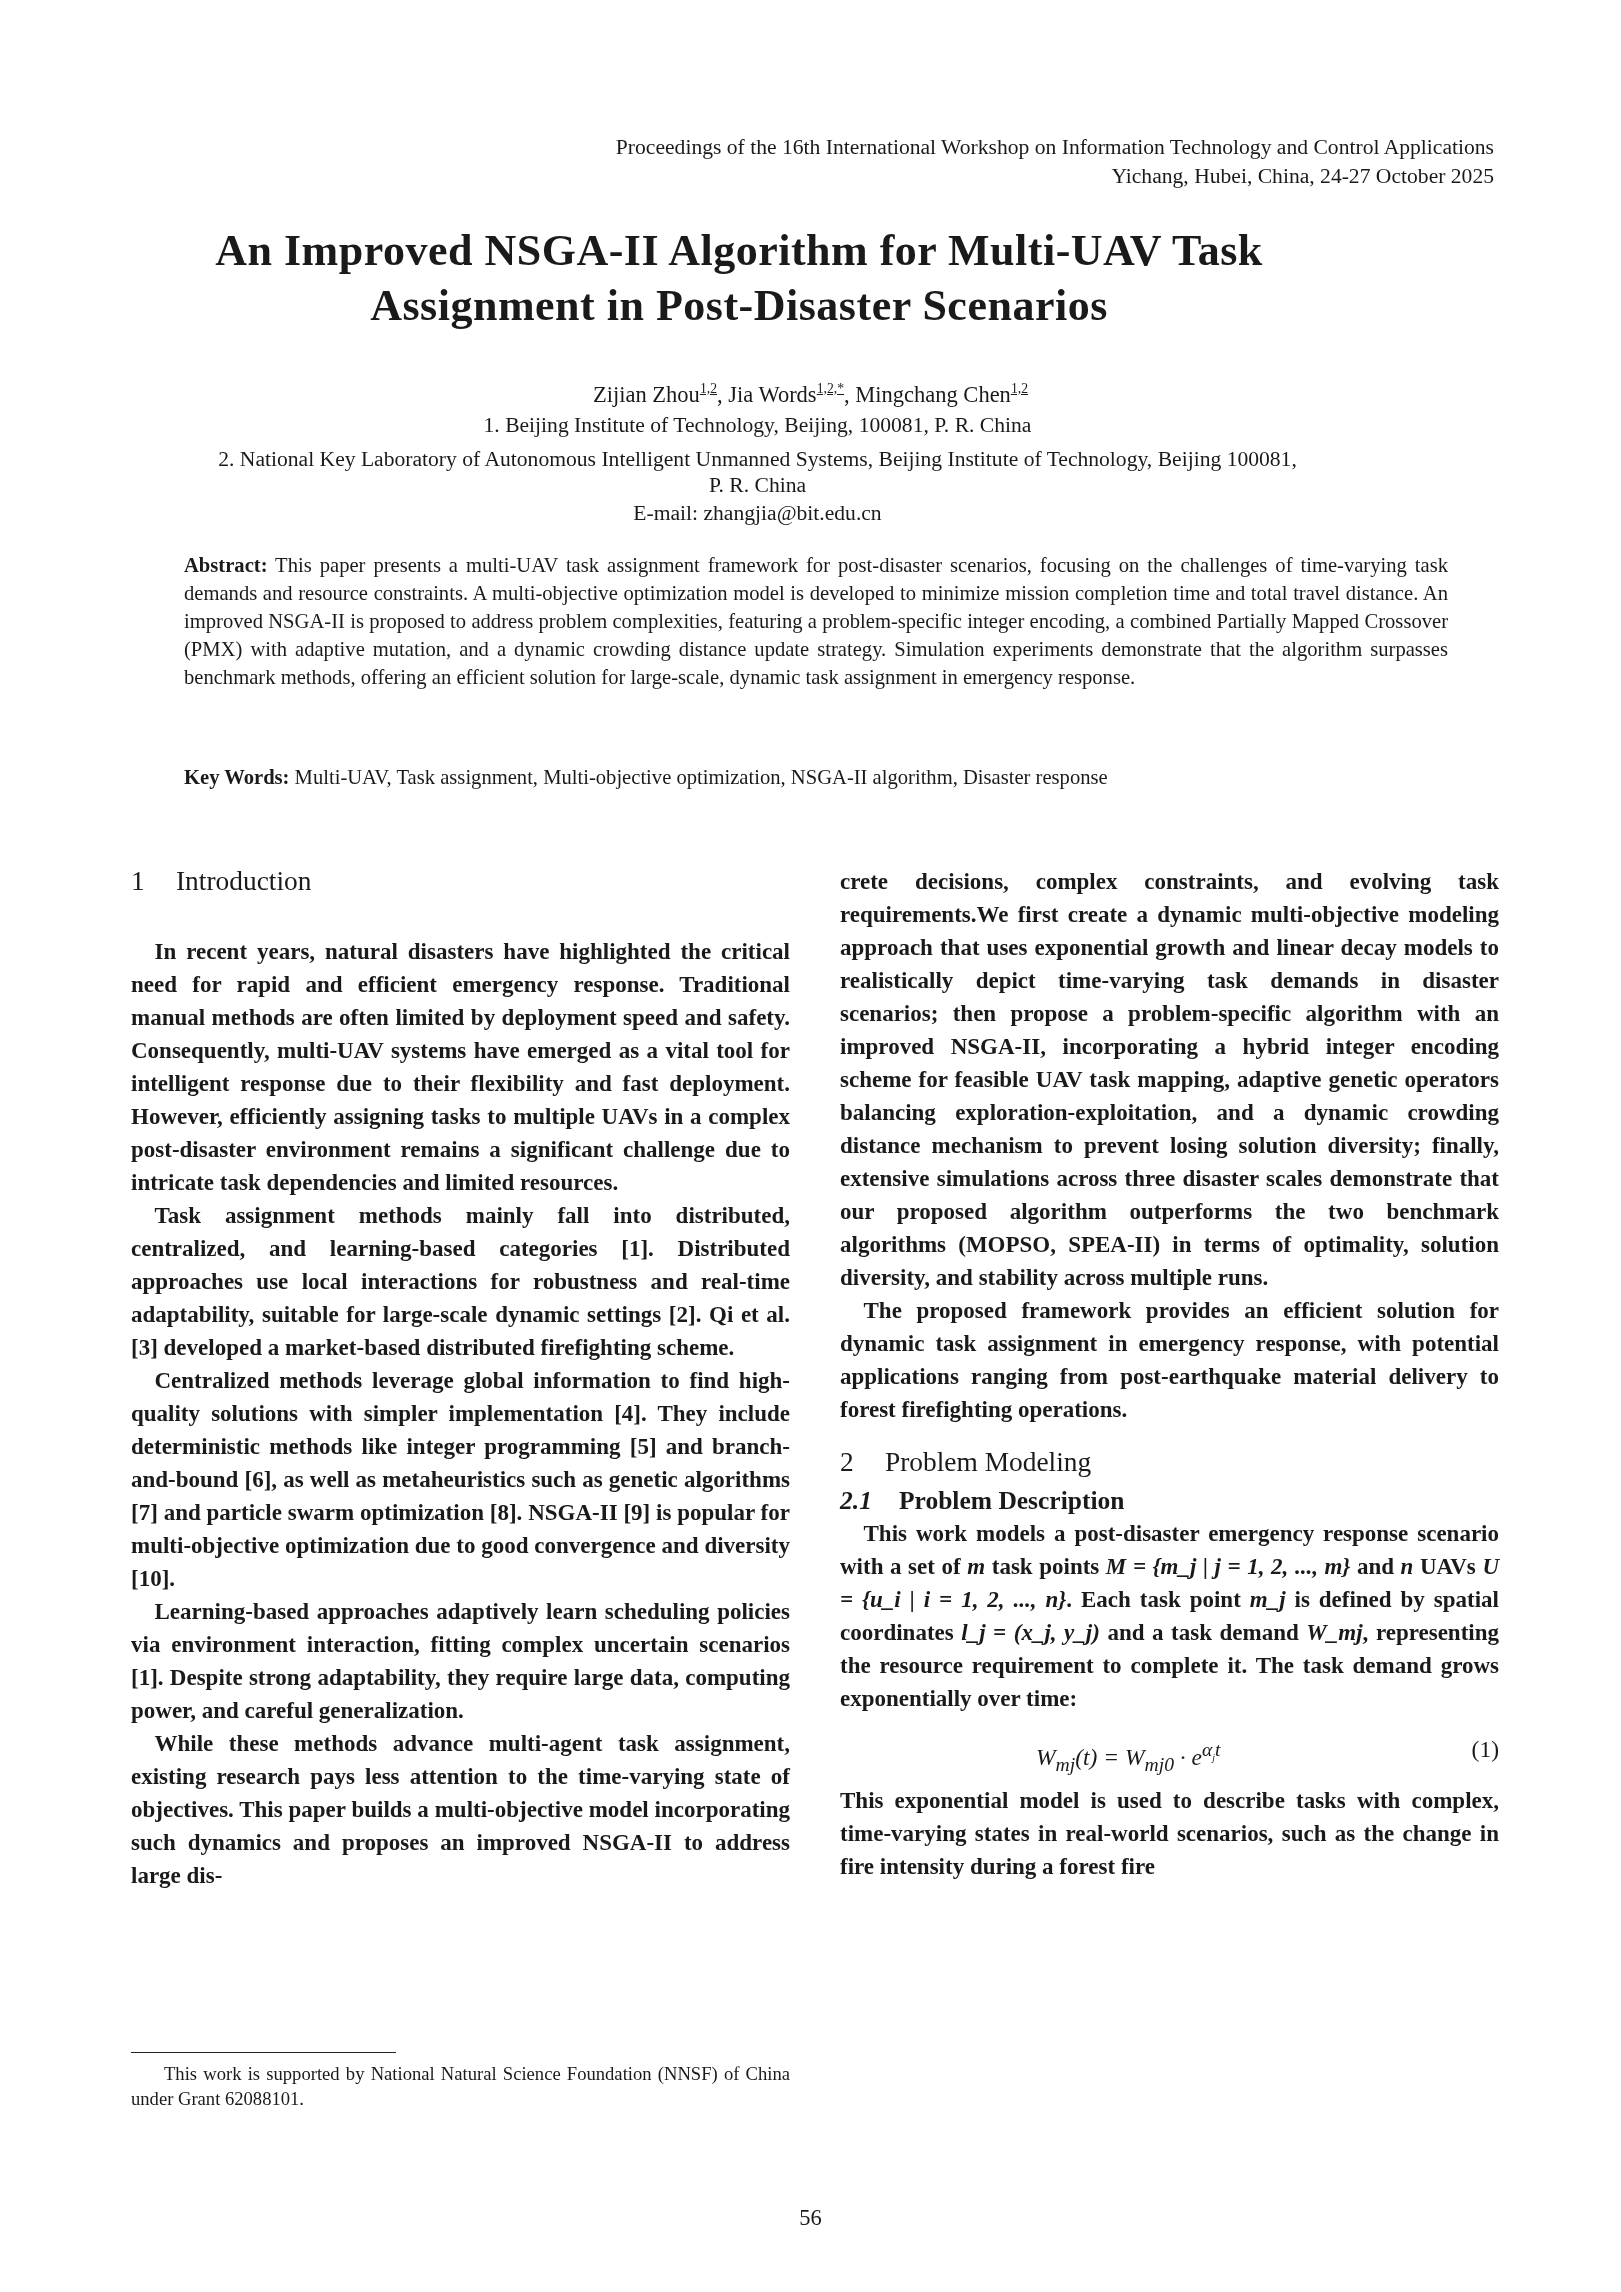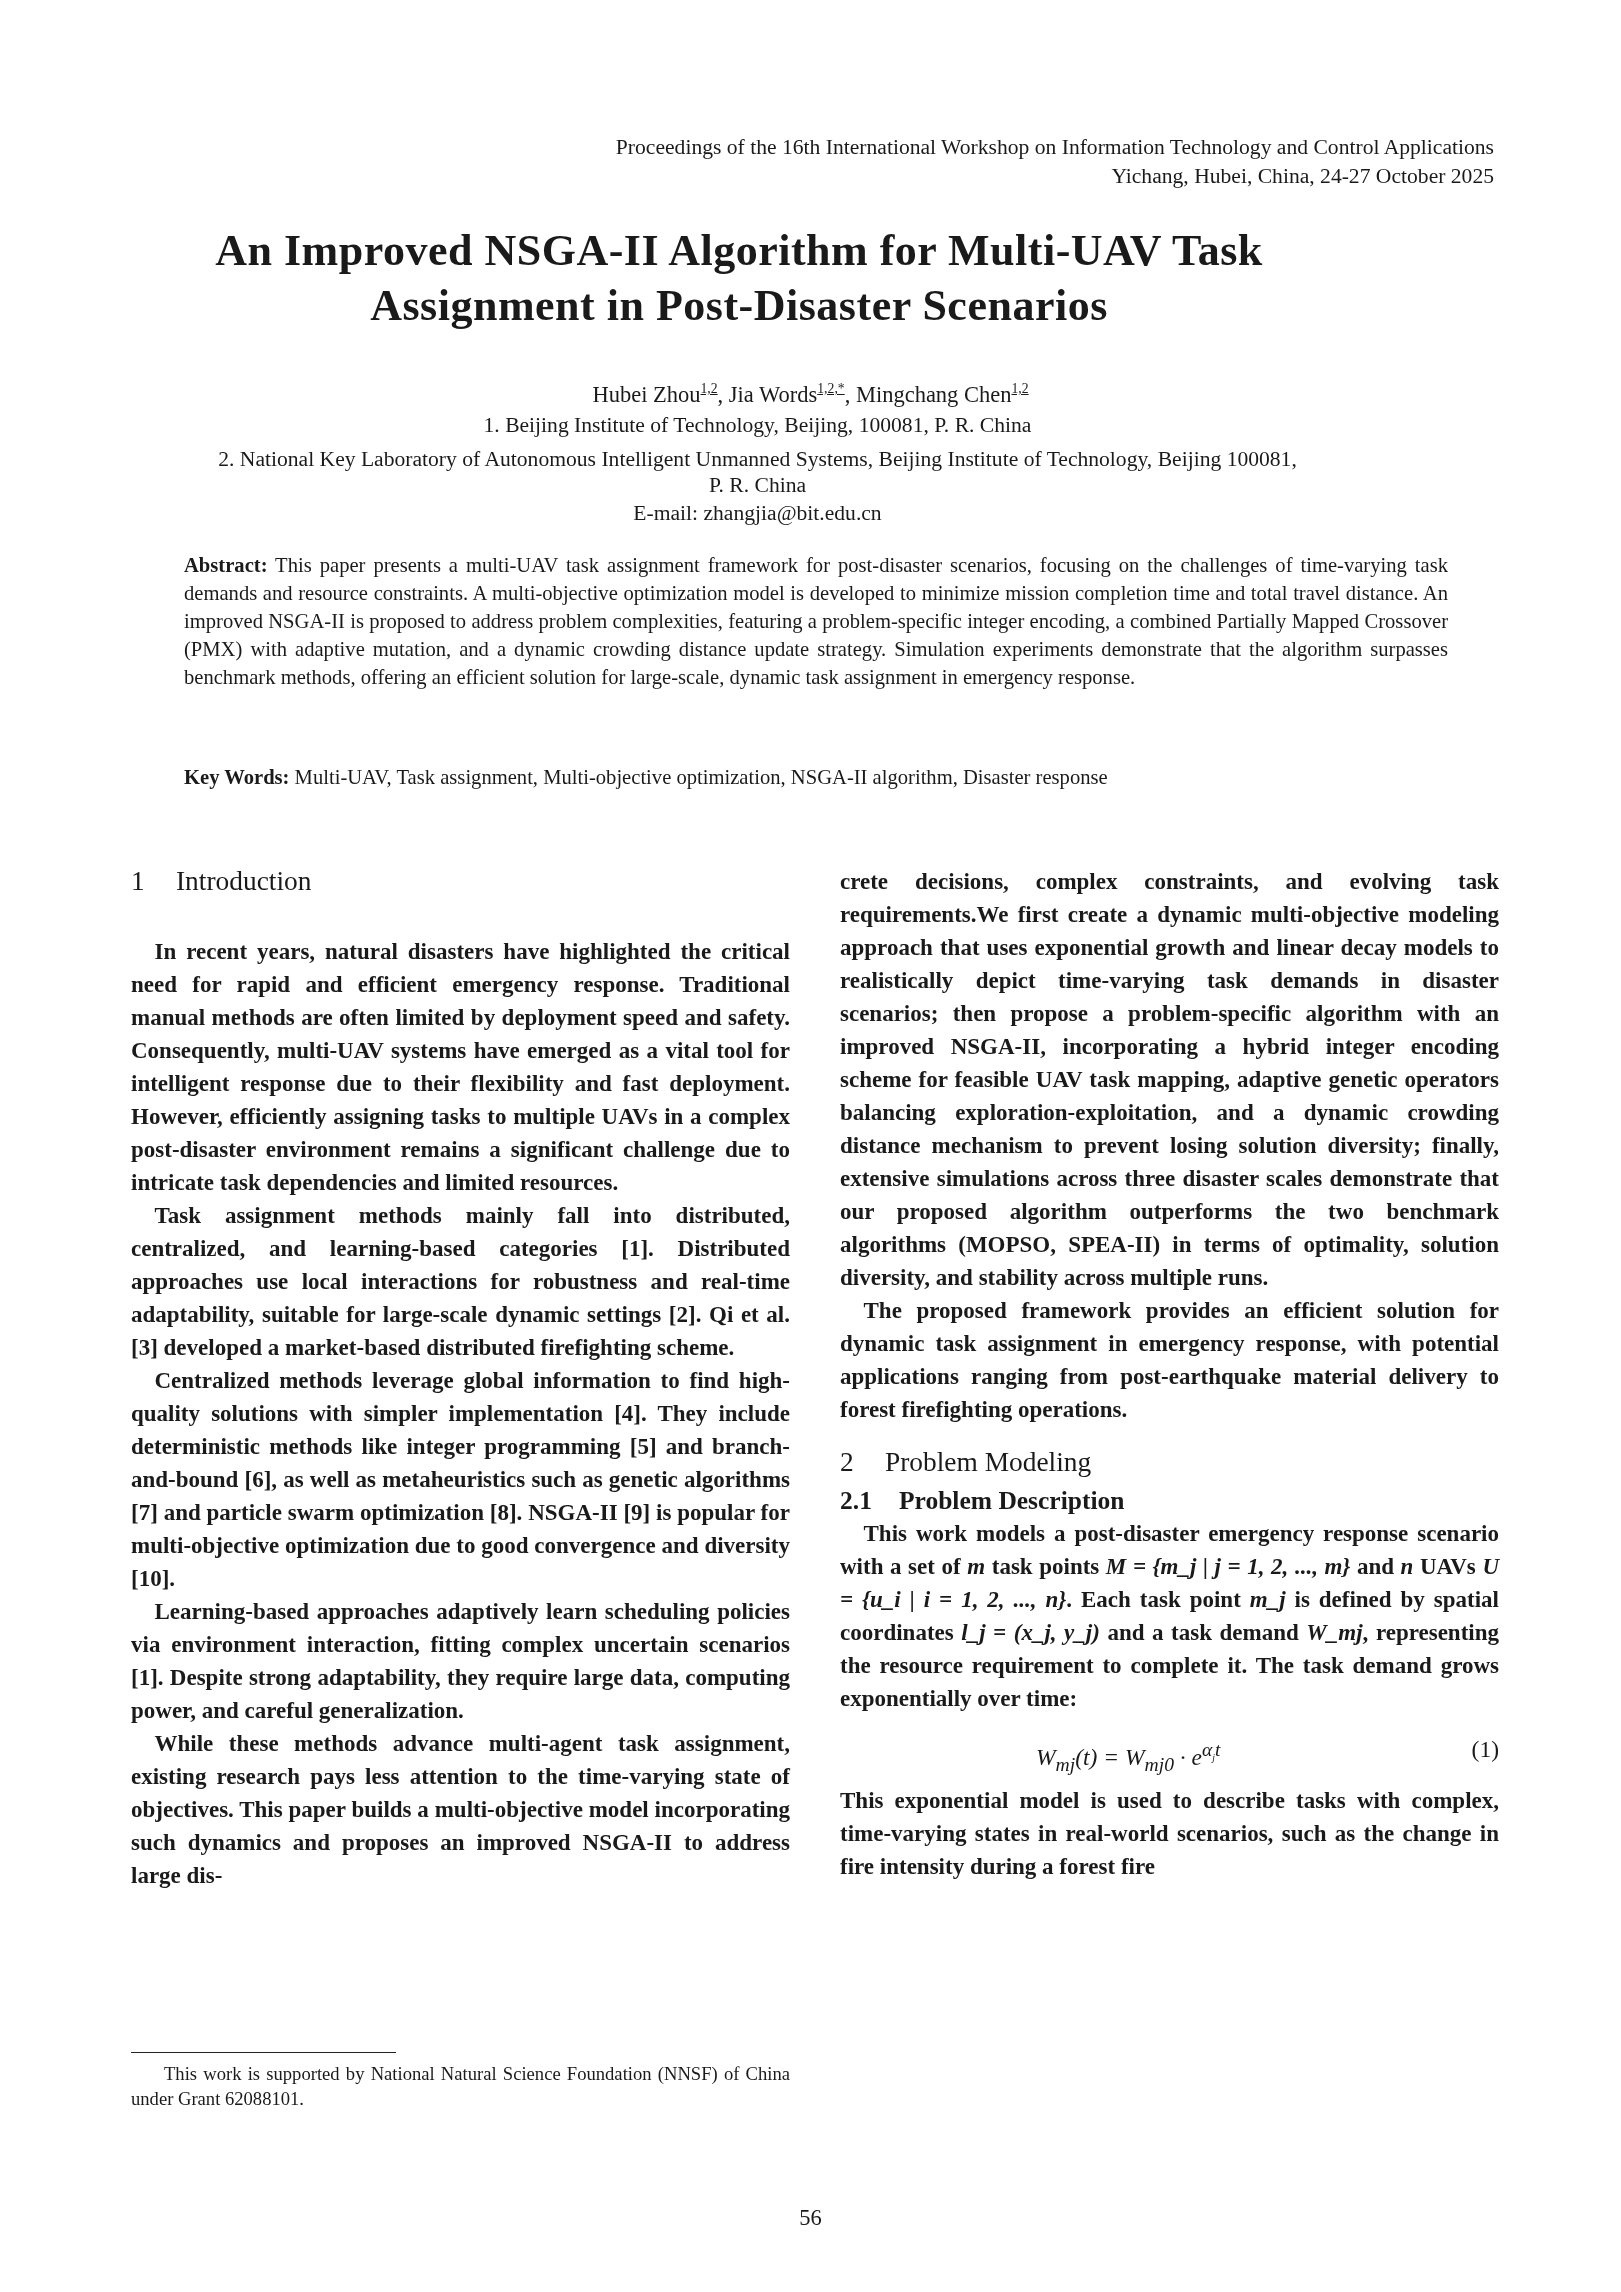--- a/index.html
+++ b/index.html
@@ -15,21 +15,21 @@
   .abstract b, .keywords b { font-weight: bold; }
   .keywords { left: 184px; width: 1264px; top: 764px; font-size: 20.6px; line-height: 27.4px; font-family: "Liberation Serif", serif; }
   .col { width: 659px; font-size: 23px; line-height: 33px; text-align: justify; font-family: "Liberation Serif", serif; }
   .col p { margin: 0; text-indent: 23.5px; font-weight: bold; }
   .col p.noind { text-indent: 0; }
   .col-left { left: 131px; top: 931px; }
   .col-right { left: 840px; top: 865px; }
   .sec-head { font-size: 27.4px; line-height: 33px; margin: 0; font-weight: normal; }
   .sec-num { display: inline-block; width: 45px; }
   .subsec-head { font-size: 25.5px; line-height: 33px; font-weight: bold; margin: 0; }
-  .subsec-num { display: inline-block; width: 59px; }
+  .subsec-num { display: inline-block; width: 59px; font-style: italic; }
   .equation { position: relative; height: 69px; font-style: italic; }
   .eq-body { position: absolute; left: 196px; top: 17.6px; font-size: 23.5px; }
   .eq-num { position: absolute; right: 0; top: 17.6px; font-style: normal; font-size: 23.5px; }
   .footrule { left: 131px; top: 2052px; width: 265px; height: 1px; background: #222; }
   .footnotes { left: 131px; top: 2062px; width: 659px; font-size: 18.6px; line-height: 24.5px; font-family: "Liberation Serif", serif; text-align: justify; }
   .footnotes p { margin: 0; text-indent: 33px; }
   .pagenum { left: 0; width: 1621px; top: 2205px; text-align: center; font-size: 22.5px; font-family: "Liberation Serif", serif; }
   i { font-style: italic; }
 </style>
 </head>
@@ -39,21 +39,21 @@
   <div>Proceedings of the 16th International Workshop on Information Technology and Control Applications</div>
   <div>Yichang, Hubei, China, 24-27 October 2025</div>
 </div>
 
 <div class="abs title">
   <div>An Improved NSGA-II Algorithm for Multi-UAV Task</div>
   <div>Assignment in Post-Disaster Scenarios</div>
 </div>
 
 <div class="abs authors">
-  <span>Hubei Zhou</span><sup>1,2</sup>,
+  <span>Zijian Zhou</span><sup>1,2</sup>,
   <span>Jia Words</span><sup>1,2,*</sup>,
   <span>Mingchang Chen</span><sup>1,2</sup>
 </div>
 
 <div class="abs affil" style="top:412px;">1. Beijing Institute of Technology, Beijing, 100081, P. R. China</div>
 <div class="abs affil" style="top:446px;">2. National Key Laboratory of Autonomous Intelligent Unmanned Systems, Beijing Institute of Technology, Beijing 100081,</div>
 <div class="abs affil" style="top:472px;">P. R. China</div>
 <div class="abs affil" style="top:500px;">E-mail: zhangjia@bit.edu.cn</div>
 
 <div class="abs abstract">

